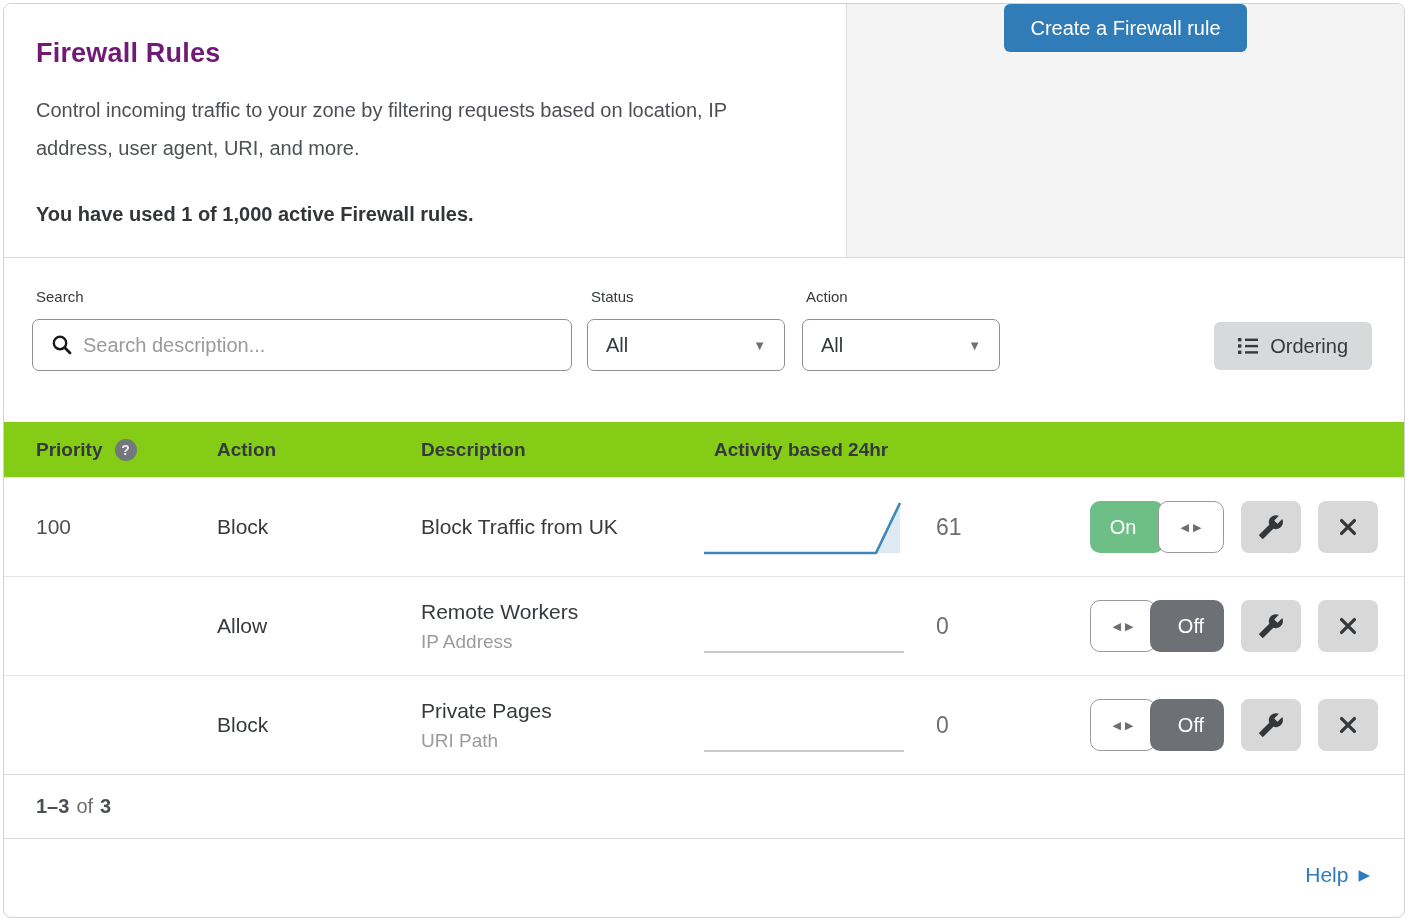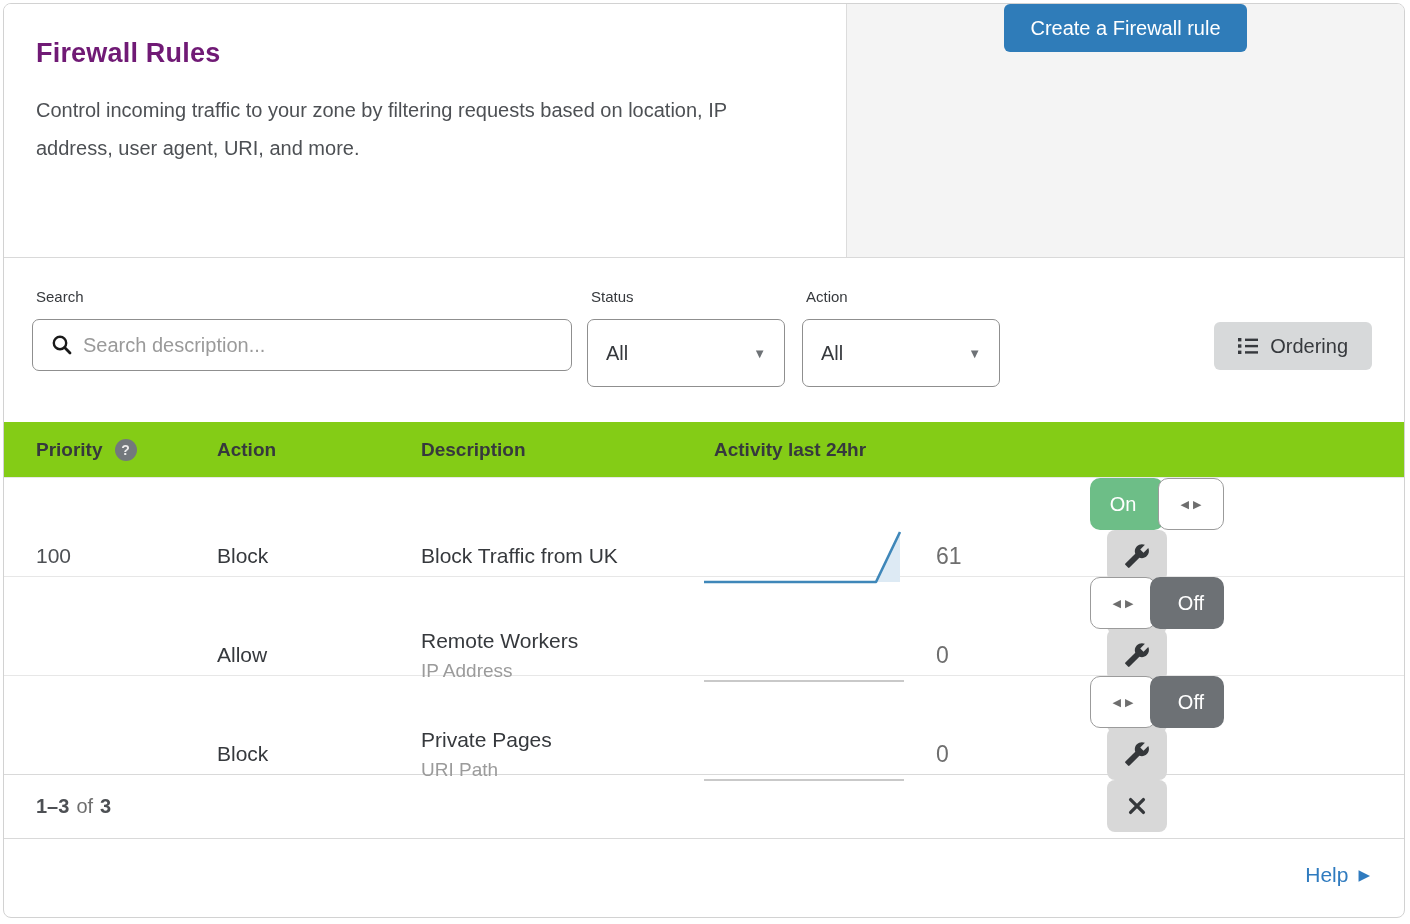--- a/index.html
+++ b/index.html
@@ -33,21 +33,21 @@
   .search-box {
     width: 540px; height: 52px; border: 1px solid #8f8f8f; border-radius: 7px;
     display: flex; align-items: center; padding: 0 18px; background: #fff;
   }
   .search-box input {
     border: none; outline: none; flex: 1; font-size: 20px; color: #36393d;
     margin-left: 10px; font-family: inherit; background: transparent;
   }
   .search-box input::placeholder { color: #9a9a9a; }
   .select-box {
-    width: 198px; height: 68px; border: 1px solid #8f8f8f; border-radius: 7px; background: #fff;
+    width: 198px; height: 52px; border: 1px solid #8f8f8f; border-radius: 7px; background: #fff;
     display: flex; align-items: center; justify-content: space-between;
     padding: 0 18px; font-size: 20px; color: #36393d; cursor: pointer;
   }
   .select-caret { font-size: 13px; color: #6e7276; }
   .gap-status { margin-left: 15px; }
   .gap-action { margin-left: 17px; }
   .ordering-btn {
     margin-left: auto; margin-top: 34px; height: 48px; padding: 0 24px;
     background: #d7d9da; border: none; border-radius: 6px; cursor: pointer;
     display: flex; align-items: center; font-size: 20px; color: #36393d; font-family: inherit;
@@ -68,21 +68,21 @@
   }
   .trow { height: 99px; border-top: 1px solid #e7e7e7; }
   .trow:first-of-type { border-top: none; }
   .cell { padding-left: 32px; }
   .priority-val { font-size: 21px; color: #4d5054; }
   .action-val { font-size: 21px; color: #36393d; }
   .desc-title { font-size: 21px; color: #36393d; }
   .desc-sub { font-size: 19px; color: #9b9b9b; margin-top: 7px; }
   .activity-cell { display: flex; align-items: center; padding-left: 22px; }
   .activity-val { font-size: 23px; color: #6e6e6e; margin-left: 32px; }
-  .controls-cell { display: flex; padding-left: 30px; flex-direction: column; }
+  .controls-cell { display: flex; padding-left: 30px; }
 
   
   .toggle { position: relative; width: 134px; height: 52px; cursor: pointer; }
   .toggle-fill {
     position: absolute; top: 0; height: 52px; width: 74px;
     display: flex; align-items: center; justify-content: center;
     color: #fff; font-size: 20px;
   }
   .toggle-on  { left: 0; background: #6dbe87; border-radius: 10px; padding-right: 8px; }
   .toggle-off { right: 0; background: #6d7175; border-radius: 10px; padding-left: 8px; }
@@ -119,20 +119,21 @@
 </style>
 </head>
 <body>
 
 <div class="card">
 
   <div class="header">
     <div class="header-left">
       <div class="page-title">Firewall Rules</div>
       <div class="page-desc">Control incoming traffic to your zone by filtering requests based on location, IP address, user agent, URI, and more.</div>
+      <div class="usage-note">You have used 1 of 1,000 active Firewall rules.</div>
     </div>
     <div class="header-right">
       <button class="create-btn">Create a Firewall rule</button>
     </div>
   </div>
 
   <div class="filter-bar">
     <div class="filter-group">
       <span class="filter-label">Search</span>
       <div class="search-box">
@@ -172,21 +173,21 @@
     </button>
   </div>
 
   <div class="grid-row thead">
     <div class="th">
       <span>Priority</span>
       <span class="help-badge">?</span>
     </div>
     <div class="th">Action</div>
     <div class="th">Description</div>
-    <div class="th">Activity last 24hr</div>
+    <div class="th">Activity based 24hr</div>
     <div class="th"></div>
   </div>
 
   <div class="grid-row trow">
     <div class="cell priority-val">100</div>
     <div class="cell action-val">Block</div>
     <div class="cell">
       <div class="desc-title">Block Traffic from UK</div>
     </div>
     <div class="activity-cell">

